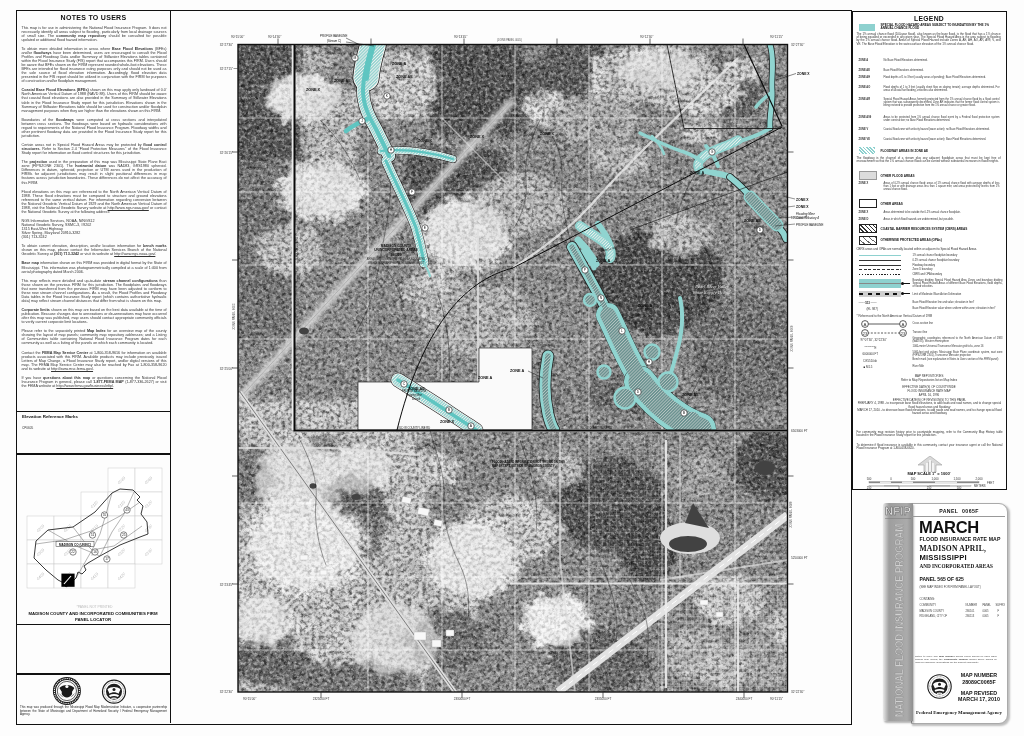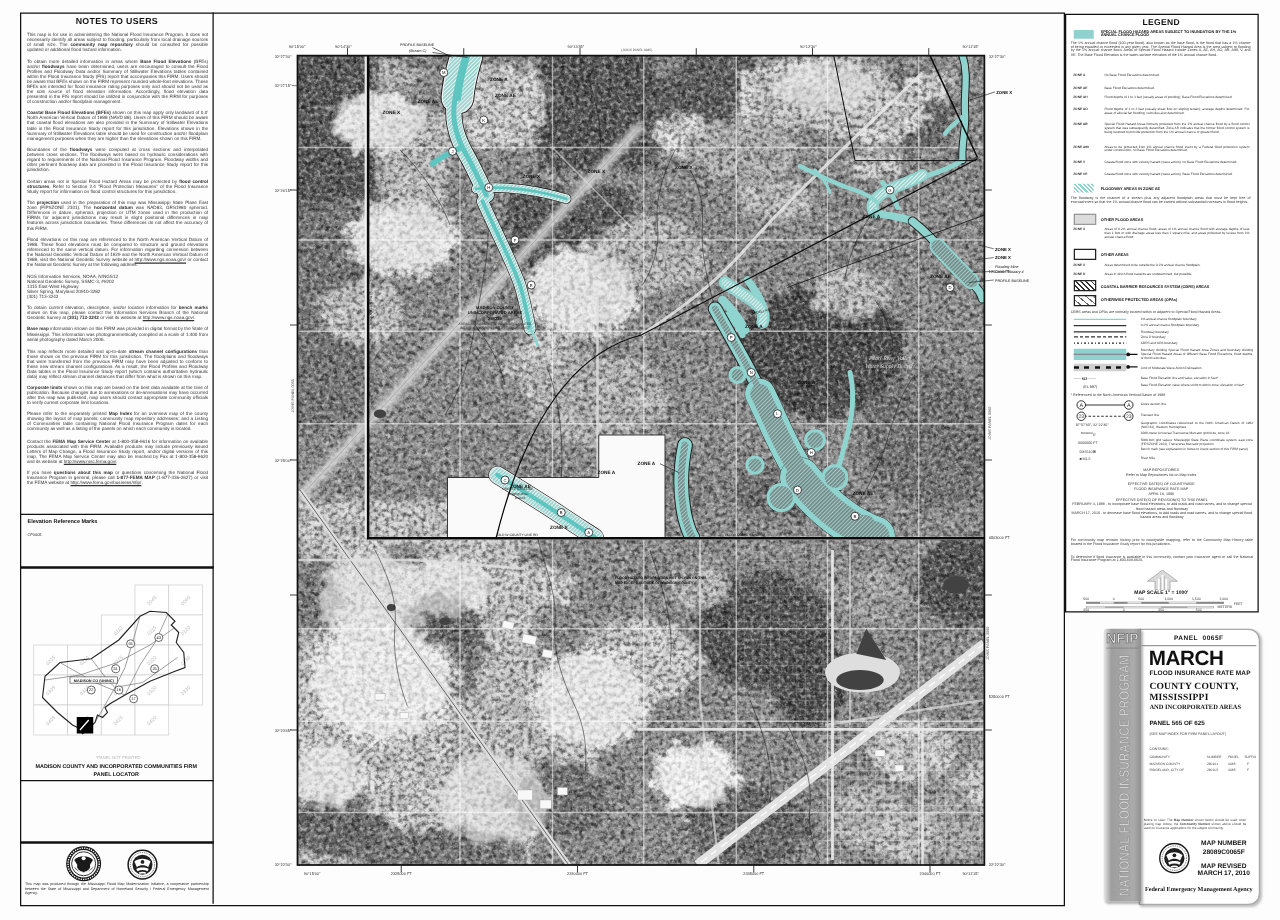--- a/index.html
+++ b/index.html
@@ -804,22 +804,22 @@
 <text transform="translate(20,214) rotate(-90)" font-family="Liberation Sans,sans-serif" font-size="11.5" font-weight="bold" fill="#d2d2d2" stroke="#8c8c8c" stroke-width="0.45" textLength="193" lengthAdjust="spacingAndGlyphs">NATIONAL FLOOD INSURANCE PROGRAM</text>
 </svg>
 
 <div class="abs" style="left:30px;top:4.5px;width:92px;text-align:center;font-size:5.2px;font-weight:bold;letter-spacing:.4px;">PANEL&nbsp;&nbsp;0065F</div>
 <div class="abs" style="left:29px;top:12.5px;width:93px;height:.8px;background:#999;"></div>
 
 <div class="abs" style="left:36px;top:15px;font-size:16.5px;font-weight:bold;letter-spacing:-.3px;">MARCH</div>
 
 <div class="abs" style="left:36.5px;top:33px;font-size:5.2px;font-weight:bold;letter-spacing:.1px;white-space:nowrap;">FLOOD INSURANCE RATE MAP</div>
 
-<div class="abs" style="left:36.5px;top:41px;font-family:'Liberation Serif',serif;font-size:7.6px;font-weight:bold;letter-spacing:.2px;white-space:nowrap;">COUNTY COUNTY,</div>
-<div class="abs" style="left:36.5px;top:50px;font-family:Liberation Serif, serif;font-size:7.6px;font-weight:bold;letter-spacing:.2px;text-align:center;">MISSISSIPPI</div>
+<div class="abs" style="left:36.5px;top:41px;font-family:'Liberation Serif',serif;font-size:7.6px;font-weight:bold;letter-spacing:.2px;white-space:nowrap;">MADISON APRIL,</div>
+<div class="abs" style="left:36.5px;top:50px;font-family:Liberation Sans, sans-serif;font-size:7.6px;font-weight:bold;letter-spacing:.2px;text-align:center;">MISSISSIPPI</div>
 <div class="abs" style="left:36.5px;top:60px;font-family:'Liberation Serif',serif;font-size:5.2px;font-weight:bold;">AND INCORPORATED AREAS</div>
 
 <div class="abs" style="left:36.5px;top:72.5px;font-size:5px;font-weight:bold;">PANEL 565 OF 625</div>
 <div class="abs" style="left:36.5px;top:82px;font-size:2.9px;color:#444;">(SEE MAP INDEX FOR FIRM PANEL LAYOUT)</div>
 
 <div class="abs" style="left:36.5px;top:93.5px;font-size:2.9px;color:#444;">CONTAINS:</div>
 <div class="abs" style="left:36.5px;top:100.5px;width:82px;font-size:2.7px;color:#444;">
 <span class="abs" style="left:0;">COMMUNITY</span>
       <span class="abs" style="left:46px;">NUMBER</span>
       <span class="abs" style="left:63px;">PANEL</span>

